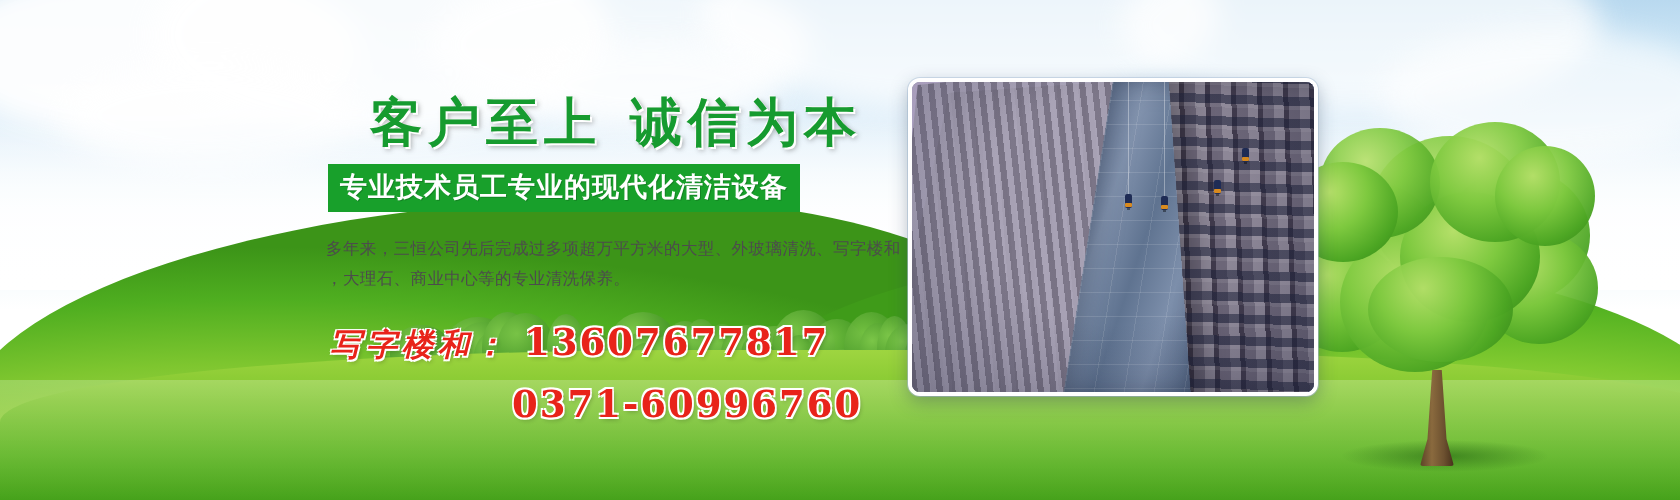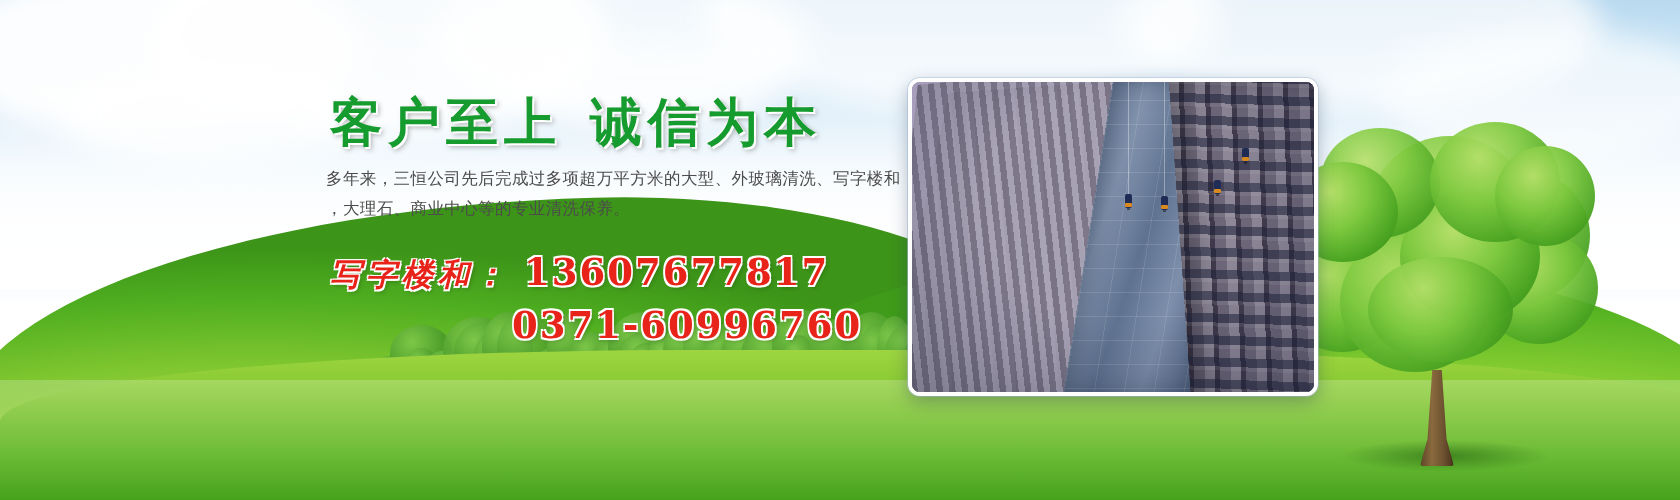--- a/index.html
+++ b/index.html
@@ -67,21 +67,21 @@
       clip-path:polygon(36% 0,64% 0,78% 72%,100% 100%,0 100%,22% 72%);}
   .tree-shadow{position:absolute;left:60px;bottom:0px;width:210px;height:32px;border-radius:50%;
       background:radial-gradient(ellipse at center,rgba(28,92,14,.55),rgba(28,92,14,0) 70%);}
 
   
   .content{position:absolute;left:322px;top:95px;width:580px;}
   .headline{
     font-family:"DejaVu Serif","Liberation Serif",serif;
     font-size:52px;font-weight:bold;letter-spacing:6px;color:#169b2f;
     text-shadow:2px 2px 0 #ffffff,3px 3px 5px rgba(80,80,80,.45),-1px -1px 0 rgba(255,255,255,.9);
-    white-space:nowrap;line-height:1.05;margin:0 0 14px 8px;
+    white-space:nowrap;line-height:1.05;margin:0 0 14px 8px;text-align:center;
   }
   .headline .gap{display:inline-block;width:28px;}
   .subbar{
     display:inline-block;background:#18a02b;color:#ffffff;
     font-size:27px;font-weight:bold;letter-spacing:1px;
     padding:5px 12px 7px 12px;margin:0 0 22px 6px;white-space:nowrap;
     font-family:"DejaVu Sans","Liberation Sans",sans-serif;
     text-shadow:1px 1px 0 rgba(0,0,0,.18);
   }
   .para{color:#4c4c4c;font-size:16.5px;line-height:30px;letter-spacing:.4px;
@@ -93,21 +93,21 @@
     font-size:31px;font-weight:bold;color:#e8231a;letter-spacing:5px;
     text-shadow:1.5px 1.5px 0 #fff,-1.5px -1.5px 0 #fff,1.5px -1.5px 0 #fff,-1.5px 1.5px 0 #fff,2px 3px 4px rgba(0,0,0,.25);
     font-style:italic;
   }
   .hot-num{
     font-family:"DejaVu Serif","Liberation Serif",serif;
     font-size:37px;font-weight:bold;color:#e8231a;letter-spacing:2px;
     text-shadow:1.6px 1.6px 0 #fff,-1.6px -1.6px 0 #fff,1.6px -1.6px 0 #fff,-1.6px 1.6px 0 #fff,2px 3px 4px rgba(0,0,0,.22);
     margin-left:14px;
   }
-  .hot-num2{display:block;margin-left:182px;margin-top:7px;}
+  .hot-num2{display:block;margin-left:182px;margin-top:16px;}
 
   
   .photo{
     position:absolute;left:908px;top:78px;width:402px;height:310px;
     border:4px solid #ffffff;border-radius:12px;overflow:hidden;
     box-shadow:0 6px 18px rgba(40,60,90,.35),0 0 0 1px rgba(190,210,230,.6);
     background:#7b7f9a;
   }
   .ph-sky{position:absolute;inset:0;
     background:linear-gradient(135deg,#cdbedd 0%,#b4aed2 18%,#8f9ec4 40%,#6f86b5 62%,#4f6ea3 100%);}
@@ -253,20 +253,21 @@
     <div class="worker" style="left:330px;top:66px;"></div>
     <div class="ph-vignette"></div>
   </div>
 
   <div class="content">
 
     <div class="headline">
       <span>客户至上</span><span class="gap"></span><span>诚信为本</span>
     </div>
 
+    <div class="subbar">专业技术员工专业的现代化清洁设备</div>
 
     <div class="para">
       <div>多年来，三恒公司先后完成过多项超万平方米的大型、外玻璃清洗、写字楼和</div>
       <div>，大理石、商业中心等的专业清洗保养。</div>
     </div>
 
     <div class="hotline">
       <span class="hot-label">写字楼和：</span><span class="hot-num">13607677817</span>
       <span class="hot-num hot-num2">0371-60996760</span>
     </div>

